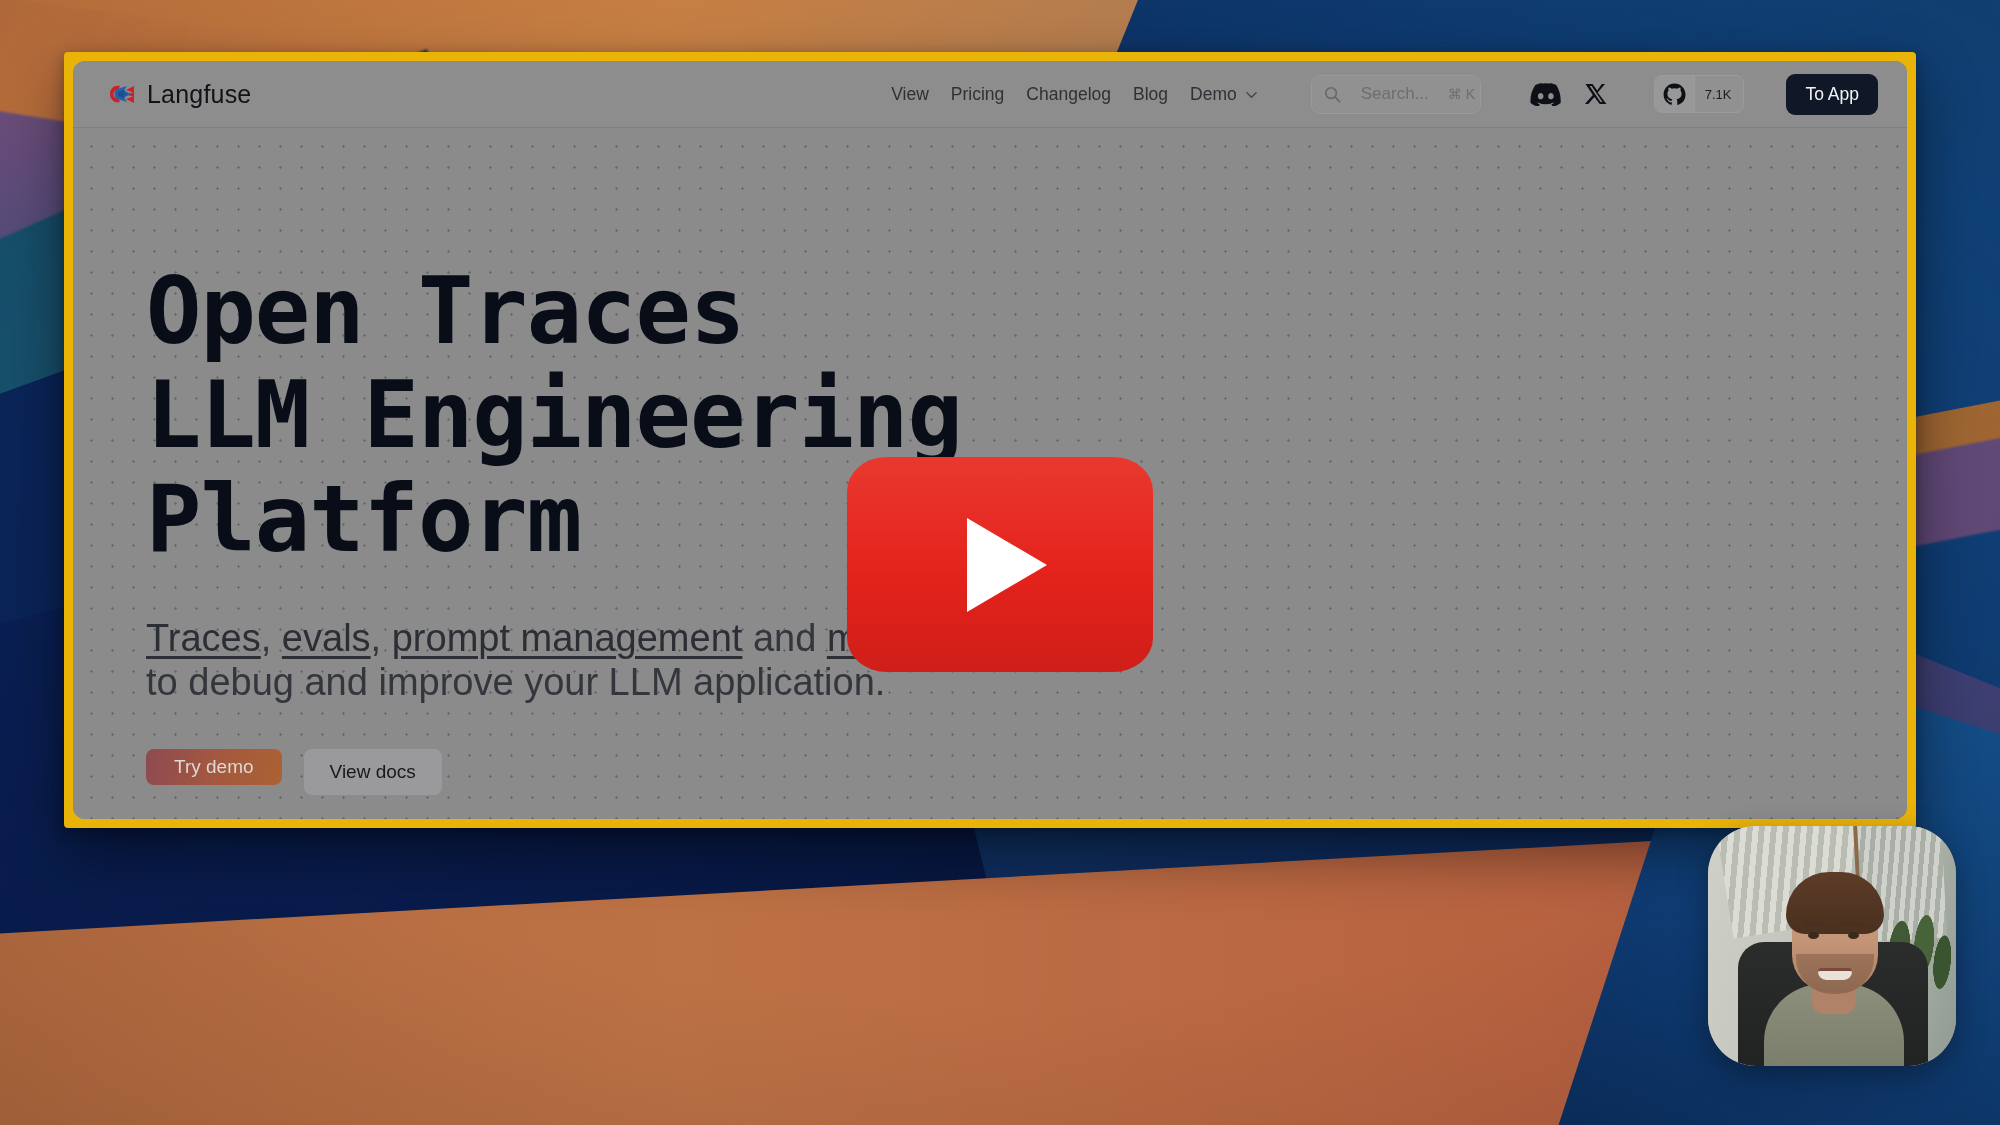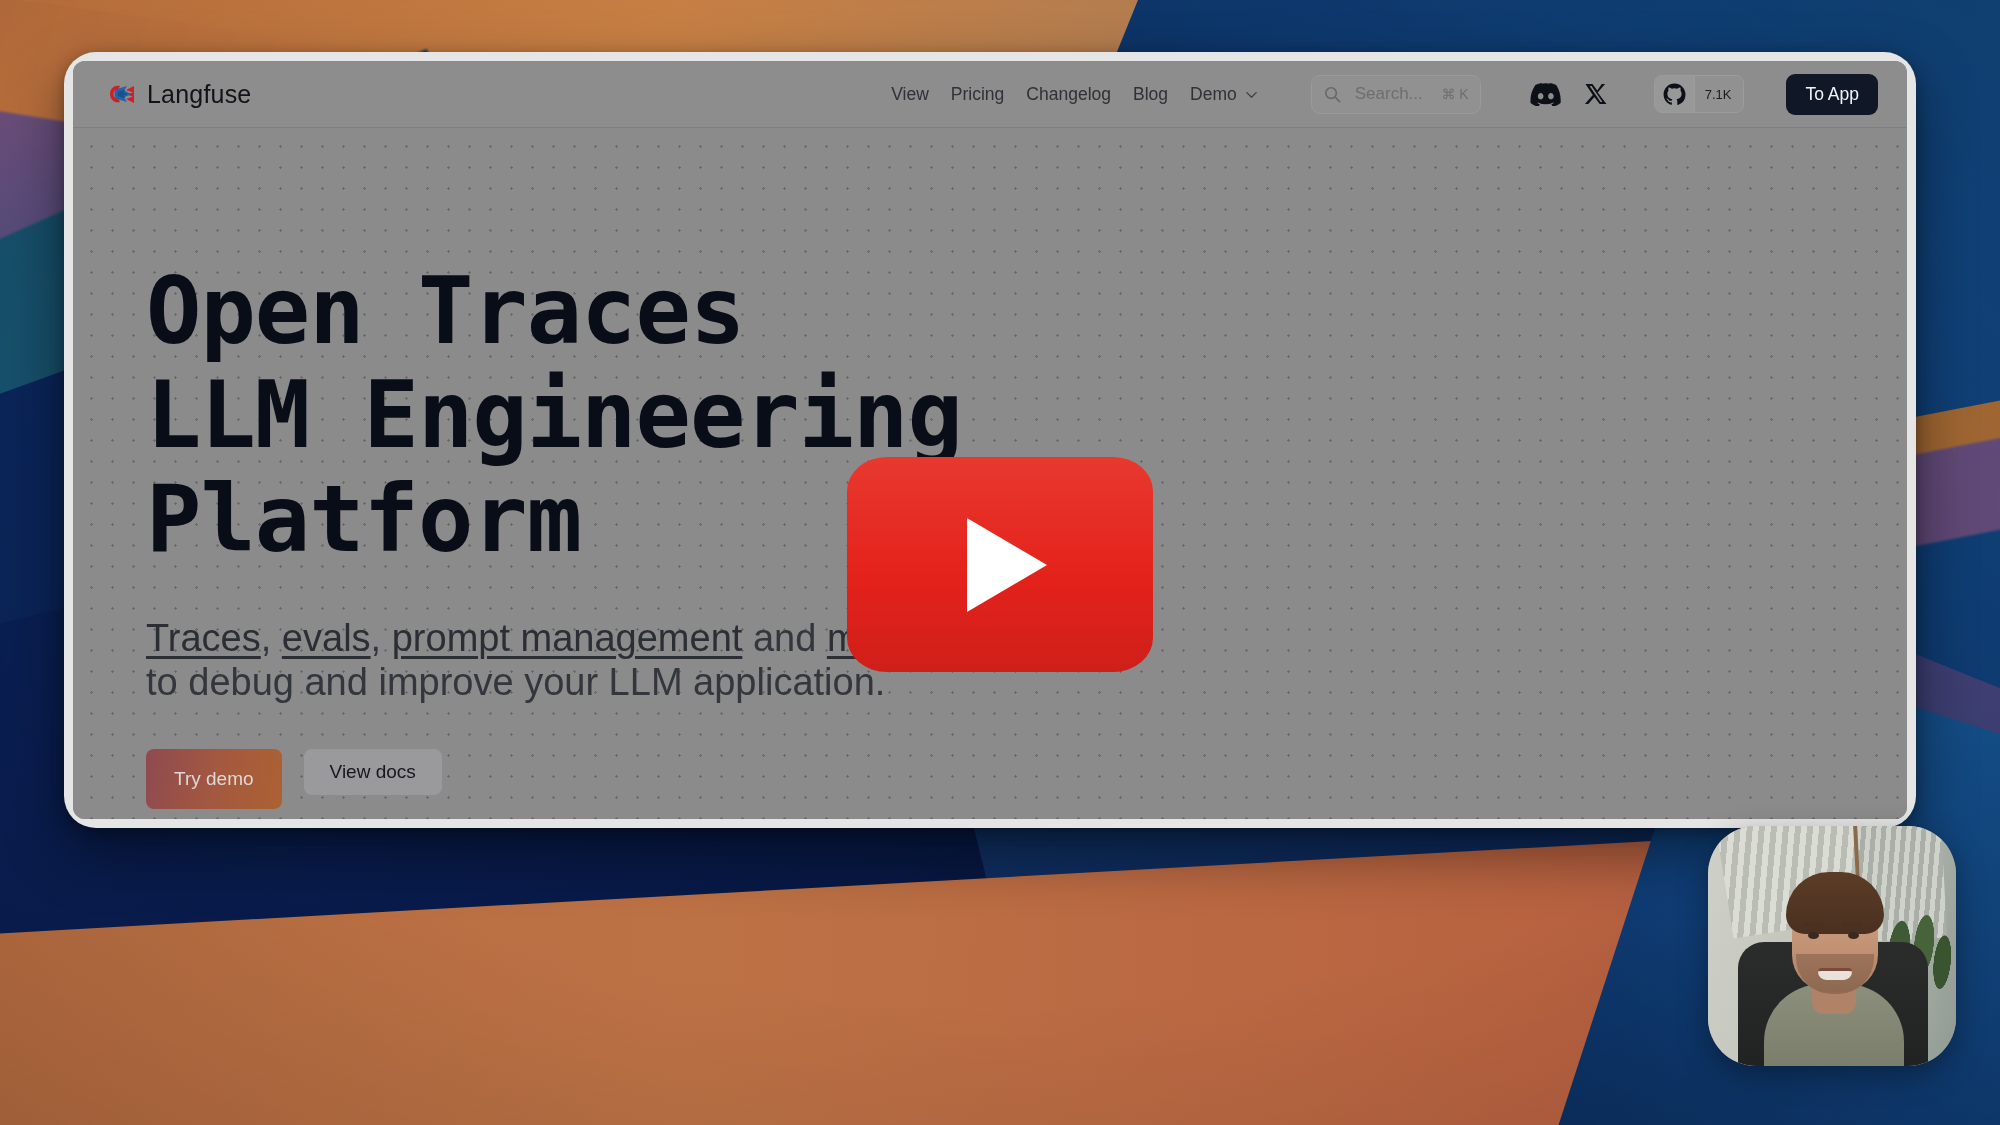--- a/index.html
+++ b/index.html
@@ -110,22 +110,22 @@
     background: radial-gradient(ellipse 120% 110% at 50% 45%, rgba(0,0,0,0) 40%, rgba(0,0,0,0.30) 100%);
   }
 
   
   #browser-window {
     position: absolute;
     left: 64px;
     top: 52px;
     width: 1852px;
     height: 776px;
-    background: #e5e5e5;
-    border-radius: 32px;
+    background: #eab308;
+    border-radius: 4px;
     padding: 9px;
     box-shadow: 0 24px 60px rgba(0,0,0,0.45), 0 4px 14px rgba(0,0,0,0.3);
   }
   #browser-viewport {
     width: 100%;
     height: 100%;
     border-radius: 12px;
     overflow: hidden;
     background: #8b8b8b;
     position: relative;
@@ -174,21 +174,21 @@
   #chevron-down-icon { width: 15px; height: 15px; display: block; opacity: 0.85; }
 
   #search-box {
     margin-left: 30px;
     width: 170px;
     height: 39px;
     border: 1px solid #9a9a9a;
     border-radius: 9px;
     display: flex;
     align-items: center;
-    gap: 13px;
+    gap: 19px;
     padding: 0 11px;
     background: rgba(255,255,255,0.035);
     cursor: text;
   }
   #search-icon { width: 19px; height: 19px; flex: 0 0 auto; opacity: 0.62; }
   #search-placeholder {
     font-size: 17px;
     color: #6e6e70;
     flex: 1;
   }
@@ -280,21 +280,21 @@
     text-decoration-thickness: 2.5px;
     color: #2b2e34;
     cursor: pointer;
   }
   #hero-buttons {
     margin-top: 44px;
     display: flex;
     gap: 22px;
   }
   #try-demo-button {
-    height: 60px;
+    height: 36px;
     padding: 0 28px;
     border-radius: 8px;
     border: none;
     font-family: inherit;
     font-size: 19px;
     color: #ddd9d6;
     background: linear-gradient(100deg, #8e4a50 0%, #a35840 50%, #ac6232 100%);
     display: flex; align-items: center;
     cursor: pointer;
   }

